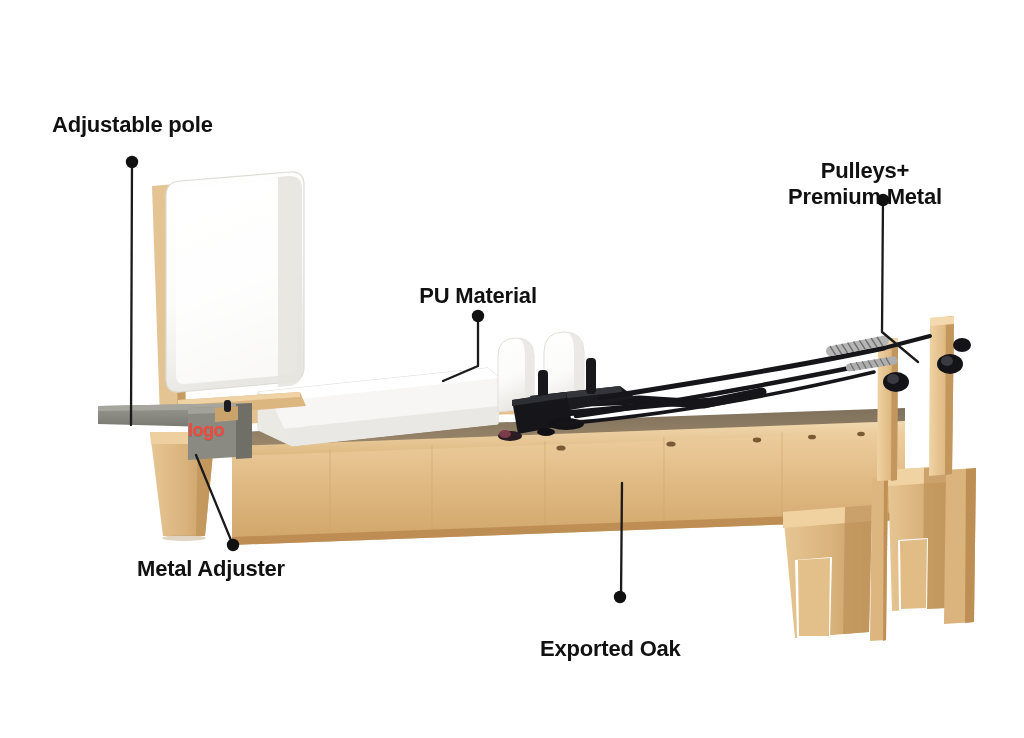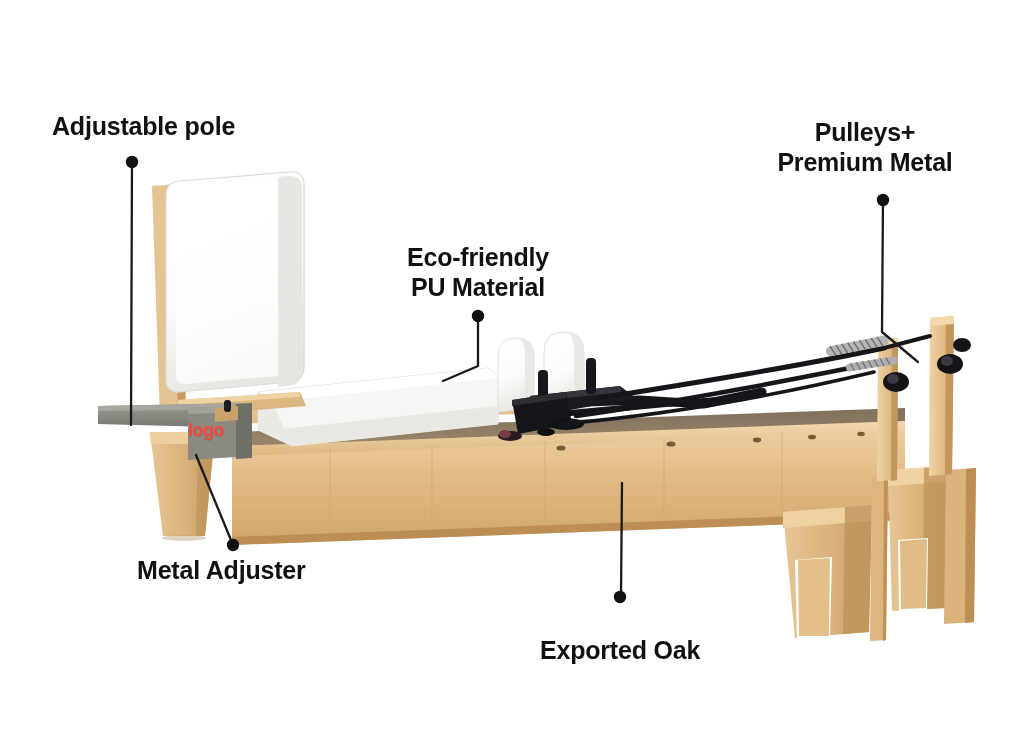--- a/index.html
+++ b/index.html
@@ -1,23 +1,23 @@
 <!DOCTYPE html>
 <html><head>
 <meta charset="utf-8">
 <title>Pilates Reformer Feature Diagram</title>
 <style>
   html,body{margin:0;padding:0;background:#ffffff;}
   body{width:1024px;height:738px;position:relative;overflow:hidden;
        font-family:"Liberation Sans","DejaVu Sans",sans-serif;}
   #stage{position:absolute;inset:0;width:1024px;height:738px;background:#fff;}
   svg.layer{position:absolute;left:0;top:0;width:1024px;height:738px;}
-  .callout{position:absolute;color:#111111;font-weight:bold;font-size:25px;
+  .callout{position:absolute;color:#111111;font-weight:bold;font-size:22px;
            line-height:1.18;letter-spacing:-0.2px;white-space:nowrap;}
-  .callout.center{text-align:center;}
+  .callout.center{text-align:center;margin-top:40px;}
 </style>
 </head>
 <body>
 
 <div id="stage">
 
   <svg class="layer" viewBox="0 0 1024 738">
     <defs>
       <linearGradient id="oakRail" x1="0" y1="0" x2="0" y2="1">
         <stop offset="0%" stop-color="#eecfa1"></stop>
@@ -273,21 +273,20 @@
   <div class="callout" style="left:52px;top:112px;">
     <div>Adjustable pole</div>
   </div>
 
   <div class="callout center" style="left:740px;top:118px;width:250px;">
     <div>Pulleys+</div>
     <div>Premium Metal</div>
   </div>
 
   <div class="callout center" style="left:393px;top:243px;width:170px;">
-    <div>Eco-friendly</div>
     <div>PU Material</div>
   </div>
 
   <div class="callout" style="left:137px;top:556px;text-align:right;">
     <div>Metal Adjuster</div>
   </div>
 
   <div class="callout" style="left:540px;top:604px;margin-top:32px;">
     <div>Exported Oak</div>
   </div>

